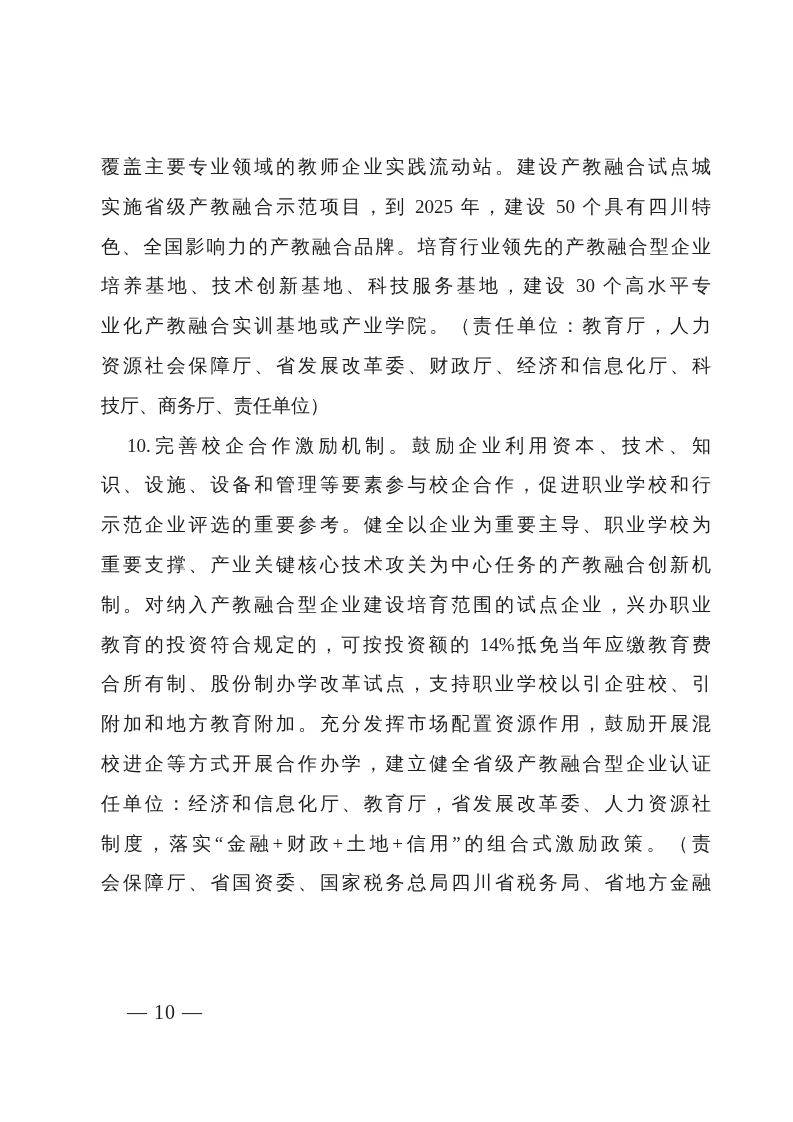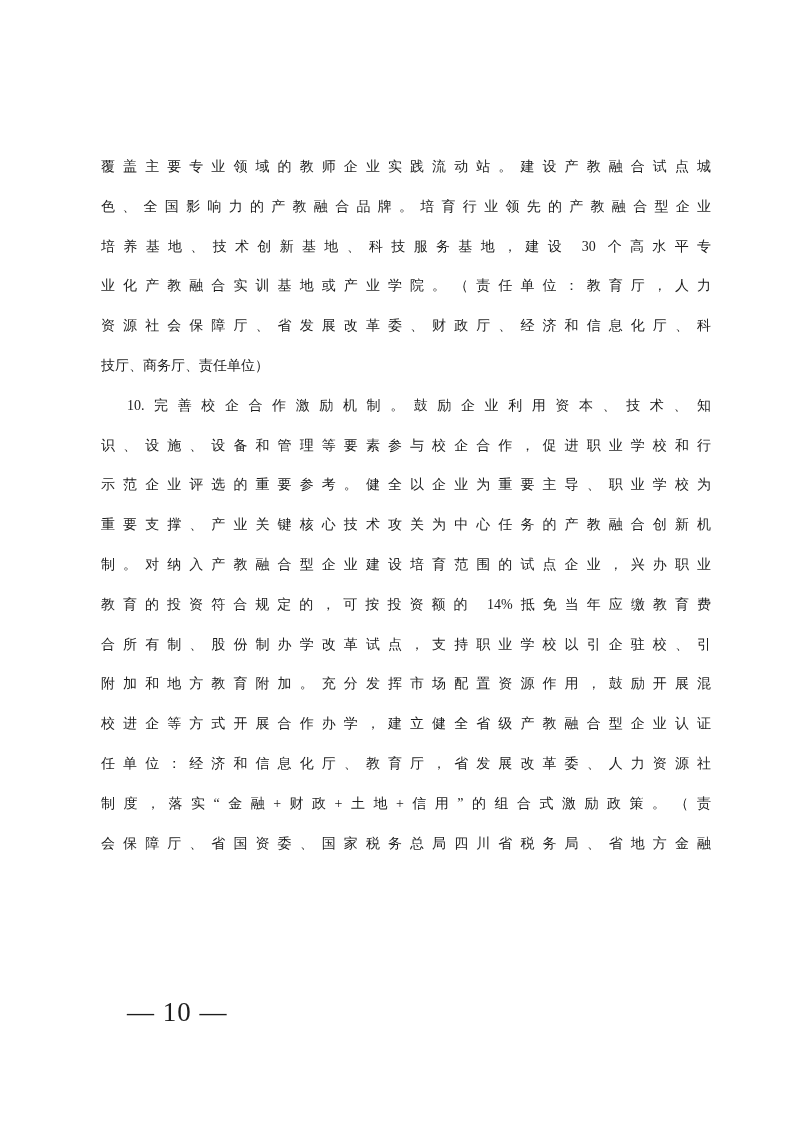--- a/index.html
+++ b/index.html
@@ -17,50 +17,51 @@
   .text-block {
     position: absolute;
     left: 101px;
     top: 147px;
     width: 610px;
     color: #1d1d1d;
   }
   .line {
     height: 39.8px;
     line-height: 39.8px;
-    font-size: 14px;
+    font-size: 19px;
     text-align: justify;
     text-align-last: justify;
     white-space: normal;
     overflow: hidden;
   }
   .line.indent {
     text-indent: 26px;
   }
   .line.para-end {
     text-align: left;
     text-align-last: left;
   }
   .page-number {
     position: absolute;
     left: 127px;
     top: 999px;
-    font-size: 27px;
+    font-size: 20px;
     line-height: 26px;
     color: #1d1d1d;
     letter-spacing: 1px;
     font-family: "Liberation Serif", "DejaVu Serif", serif;
   }
 </style>
 </head>
 <body>
 
 <div class="page" style="background: rgb(255, 255, 255);">
   <div class="text-block" style="color: rgb(29, 29, 29);">
       <div class="line">覆盖主要专业领域的教师企业实践流动站。建设产教融合试点城</div>
+      <div class="line">实施省级产教融合示范项目，到 2025 年，建设 50 个具有四川特</div>
       <div class="line">色、全国影响力的产教融合品牌。培育行业领先的产教融合型企业</div>
       <div class="line">培养基地、技术创新基地、科技服务基地，建设 30 个高水平专</div>
       <div class="line">业化产教融合实训基地或产业学院。（责任单位：教育厅，人力</div>
       <div class="line">资源社会保障厅、省发展改革委、财政厅、经济和信息化厅、科</div>
       <div class="line para-end">技厅、商务厅、责任单位）</div>
       <div class="line indent">10.完善校企合作激励机制。鼓励企业利用资本、技术、知</div>
       <div class="line">识、设施、设备和管理等要素参与校企合作，促进职业学校和行</div>
       <div class="line">示范企业评选的重要参考。健全以企业为重要主导、职业学校为</div>
       <div class="line">重要支撑、产业关键核心技术攻关为中心任务的产教融合创新机</div>
       <div class="line">制。对纳入产教融合型企业建设培育范围的试点企业，兴办职业</div>

